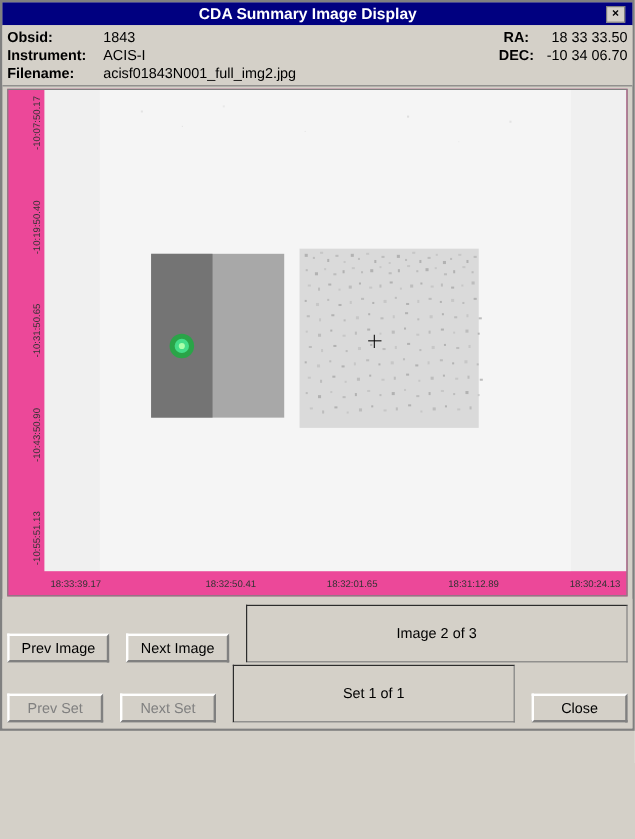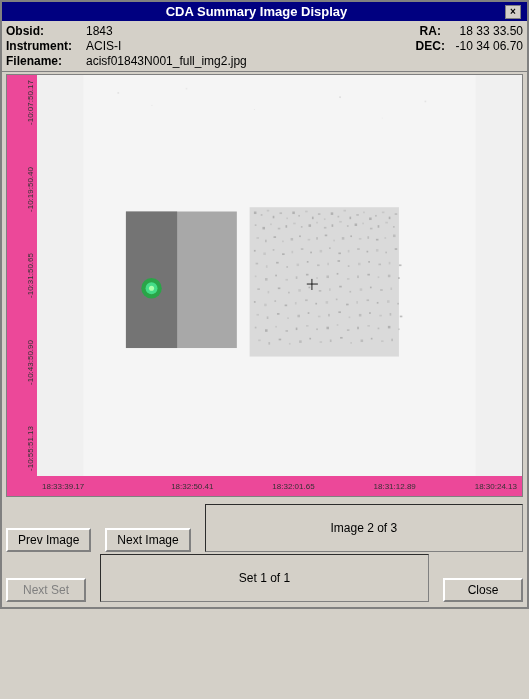--- a/index.html
+++ b/index.html
@@ -432,18 +432,19 @@
     </div>
   </div>
 
   <div class="bottom-bar">
     <div class="button-row">
       <button class="btn">Prev Image</button>
       <button class="btn">Next Image</button>
       <div class="btn-center">Image 2 of 3</div>
     </div>
     <div class="button-row">
+      <button class="btn btn-disabled" disabled="">Prev Set</button>
       <button class="btn btn-disabled" disabled="">Next Set</button>
       <div class="btn-center">Set 1 of 1</div>
       <button class="btn">Close</button>
     </div>
   </div>
 </div>
 
 </body></html>

